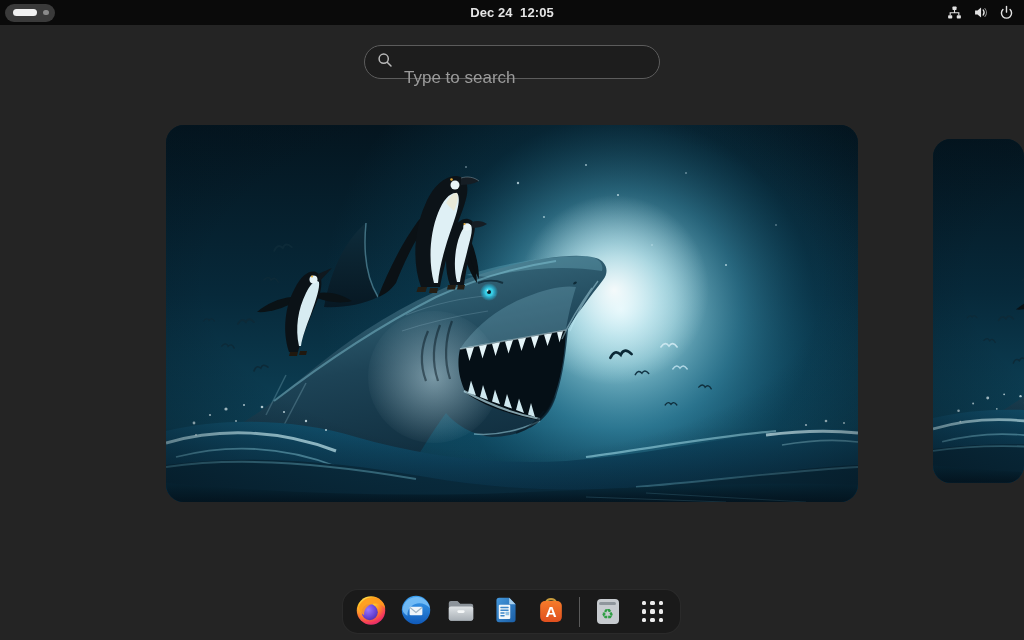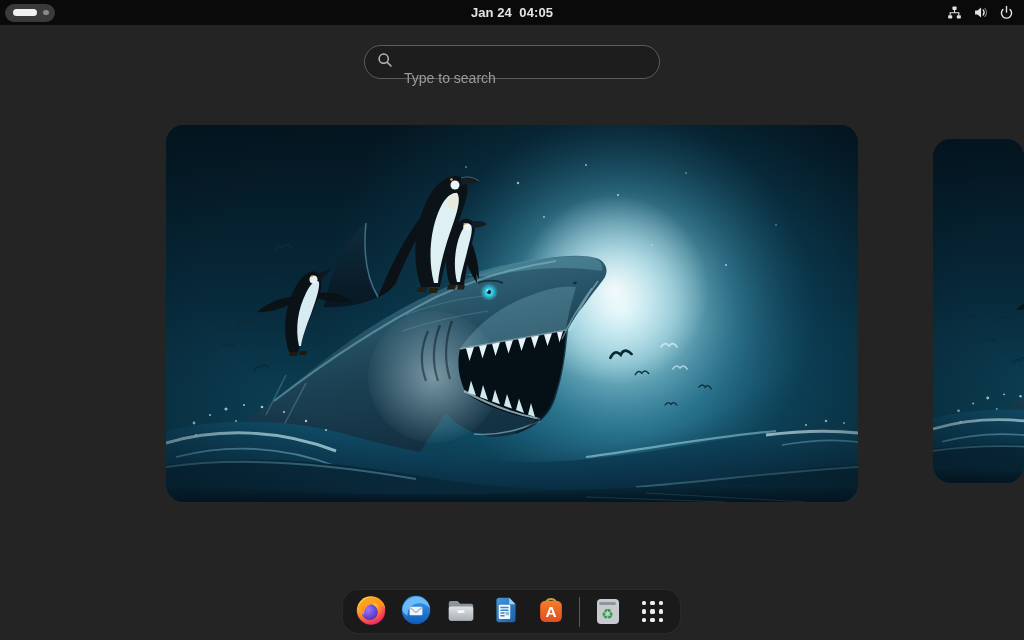--- a/index.html
+++ b/index.html
@@ -16,21 +16,21 @@
   .clock{position:absolute;left:50%;top:0;height:25px;transform:translateX(-50%);display:flex;align-items:center;
          color:#e4e4e4;font-size:13px;font-weight:600;white-space:pre;letter-spacing:.1px;cursor:pointer;}
   .status{position:absolute;right:10px;top:0;height:25px;display:flex;align-items:center;gap:11px;cursor:pointer;}
   .status svg{display:block;}
 
   
   .search-box{position:absolute;left:364px;top:45px;width:296px;height:34px;border-radius:17px;
               background:#1d1d1d;border:1px solid #5c5c5c;display:flex;align-items:center;
               box-sizing:border-box;padding:0 12px;gap:9px;}
   .search-box input{flex:1;background:transparent;border:none;outline:none;color:#dedede;
-                    font-size:14px;font-family:inherit;margin-top:31px;}
+                    font-size:17px;font-family:inherit;margin-top:31px;}
   .search-box input::placeholder{color:#9b9b9b;opacity:1;}
 
   
   .workspace{position:absolute;overflow:hidden;border-radius:18px;background:#07212e;cursor:pointer;}
   .workspace.main{left:166px;top:125px;width:692px;height:377px;}
   .workspace.next{left:933px;top:139px;width:91px;height:344px;}
   .workspace svg{display:block;}
 
   
   .dock{position:absolute;left:342px;top:589px;width:339px;height:45px;border-radius:16px;
@@ -48,21 +48,21 @@
 </head>
 <body>
 
 <div class="screen">
 
   <header class="top-bar">
     <div class="ws-indicator">
       <span class="ws-pill"></span>
       <span class="ws-dot"></span>
     </div>
-    <div class="clock">Jan 24  04:05</div>
+    <div class="clock">Dec 24  12:05</div>
     <div class="status">
       <span>
         <svg width="15" height="15" viewBox="0 0 16 16">
           <g fill="#e2e2e2">
             <rect x="5.8" y="1.6" width="4.4" height="3.6" rx="0.8"></rect>
             <rect x="1.2" y="10.8" width="4.4" height="3.6" rx="0.8"></rect>
             <rect x="10.4" y="10.8" width="4.4" height="3.6" rx="0.8"></rect>
           </g>
           <path d="M8,5.2 V8.2 M3.4,10.8 V8.2 H12.6 V10.8" stroke="#e2e2e2" stroke-width="1.2" fill="none"></path>
         </svg>

